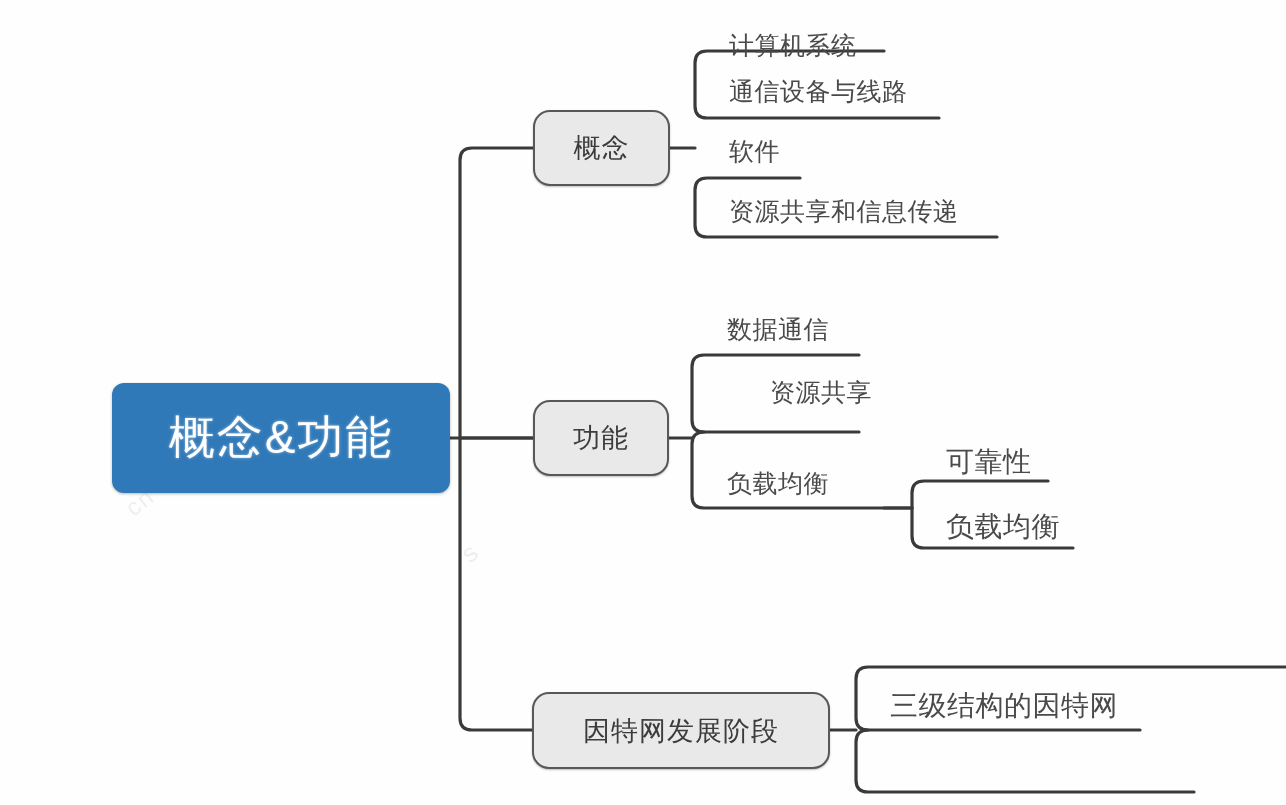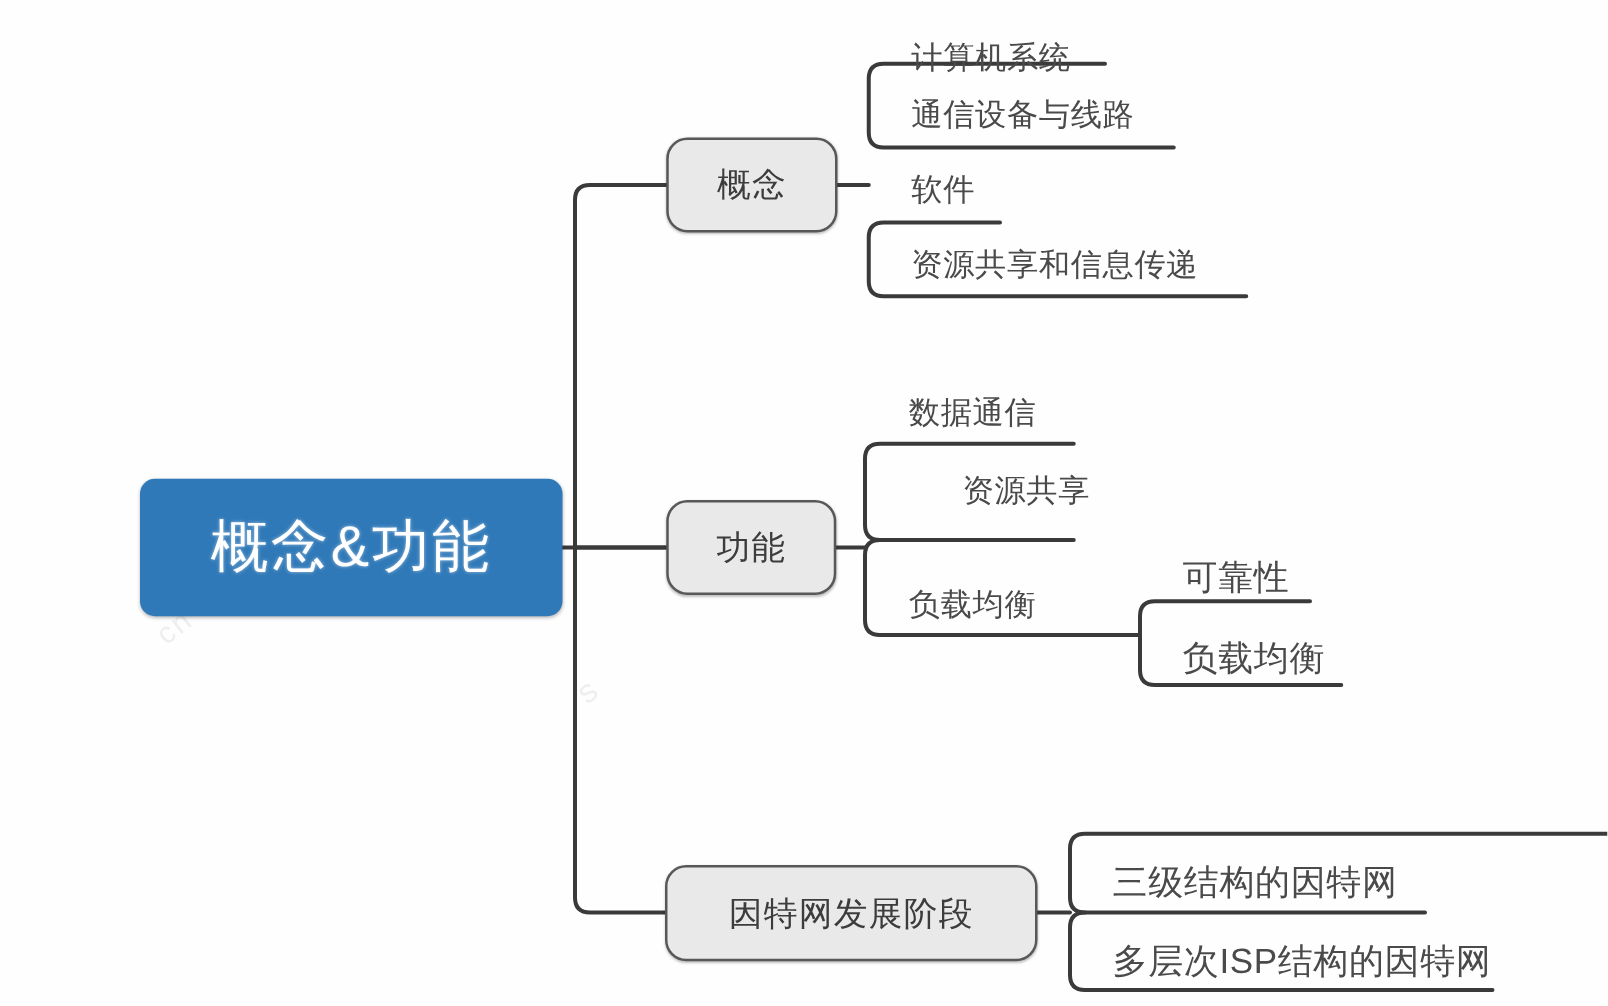--- a/index.html
+++ b/index.html
@@ -156,15 +156,14 @@
 
   <div class="leaf sz-lg" style="left:727px; top:467px;">负载均衡</div>
 
   <div class="leaf sz-md" style="left:946px; top:443px;">可靠性</div>
 
   <div class="leaf sz-md" style="left:946px; top:508px;">负载均衡</div>
 
 
   <div class="leaf sz-md" style="left:890px; top:687px;">三级结构的因特网</div>
 
-  <div class="leaf sz-md" style="left:890px; top:750px;">多层次ISP结构的因特网</div>
 
 </div>
 
 </body></html>

